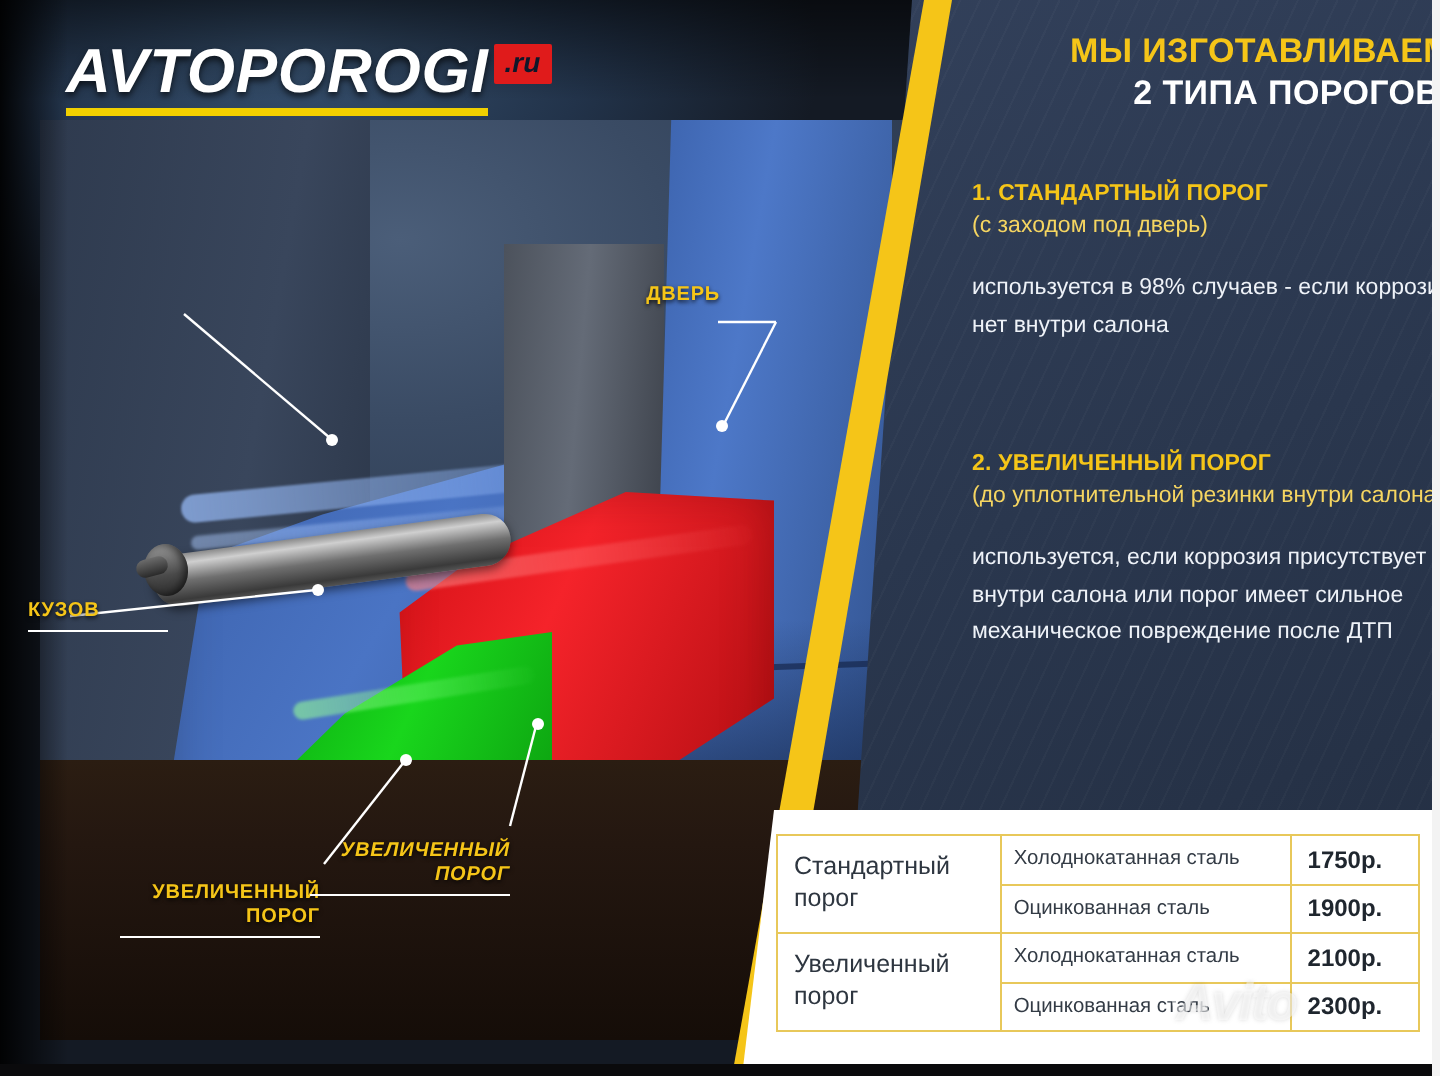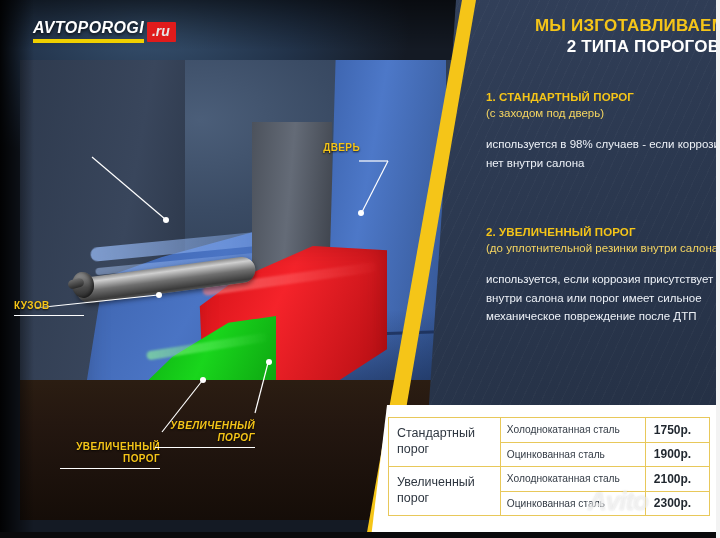--- a/index.html
+++ b/index.html
@@ -26,27 +26,27 @@
     background:
       linear-gradient(90deg, rgba(0,0,0,.92) 0px, rgba(0,0,0,.55) 14px, rgba(0,0,0,0) 34px),
       linear-gradient(180deg, rgba(0,0,0,.55) 0px, rgba(0,0,0,0) 50px);
     pointer-events:none;
   }
 
   
   .logo-wrap { position:absolute; left:33px; top:20px; display:flex; align-items:flex-start; z-index:30; }
   .logo-main { position:relative; }
   .logo-text {
-    font-size:16px; font-weight:bold; font-style:italic; color:#ffffff;
+    font-size:31px; font-weight:bold; font-style:italic; color:#ffffff;
     letter-spacing:.4px; line-height:1;
     text-shadow:0 2px 3px rgba(0,0,0,.65);
   }
   .logo-underline { height:4px; background:#f0d000; margin-top:3px; width:100%; }
   .logo-ru {
-    background:#e01b1b; color:#e5e5e5; font-size:14px; font-weight:bold; font-style:italic;
+    background:#e01b1b; color:#0f172a; font-size:14px; font-weight:bold; font-style:italic;
     padding:2px 6px 3px 5px; margin-left:3px; line-height:1.1; border-radius:1px;
     align-self:flex-start; margin-top:2px;
   }
 
   
   .illus {
     position:absolute; left:20px; top:60px; width:440px; height:460px;
     background:
       radial-gradient(ellipse 300px 200px at 180px 60px, #4b5e79 0%, #3a4b64 45%, #2c3a50 100%);
     overflow:hidden;

